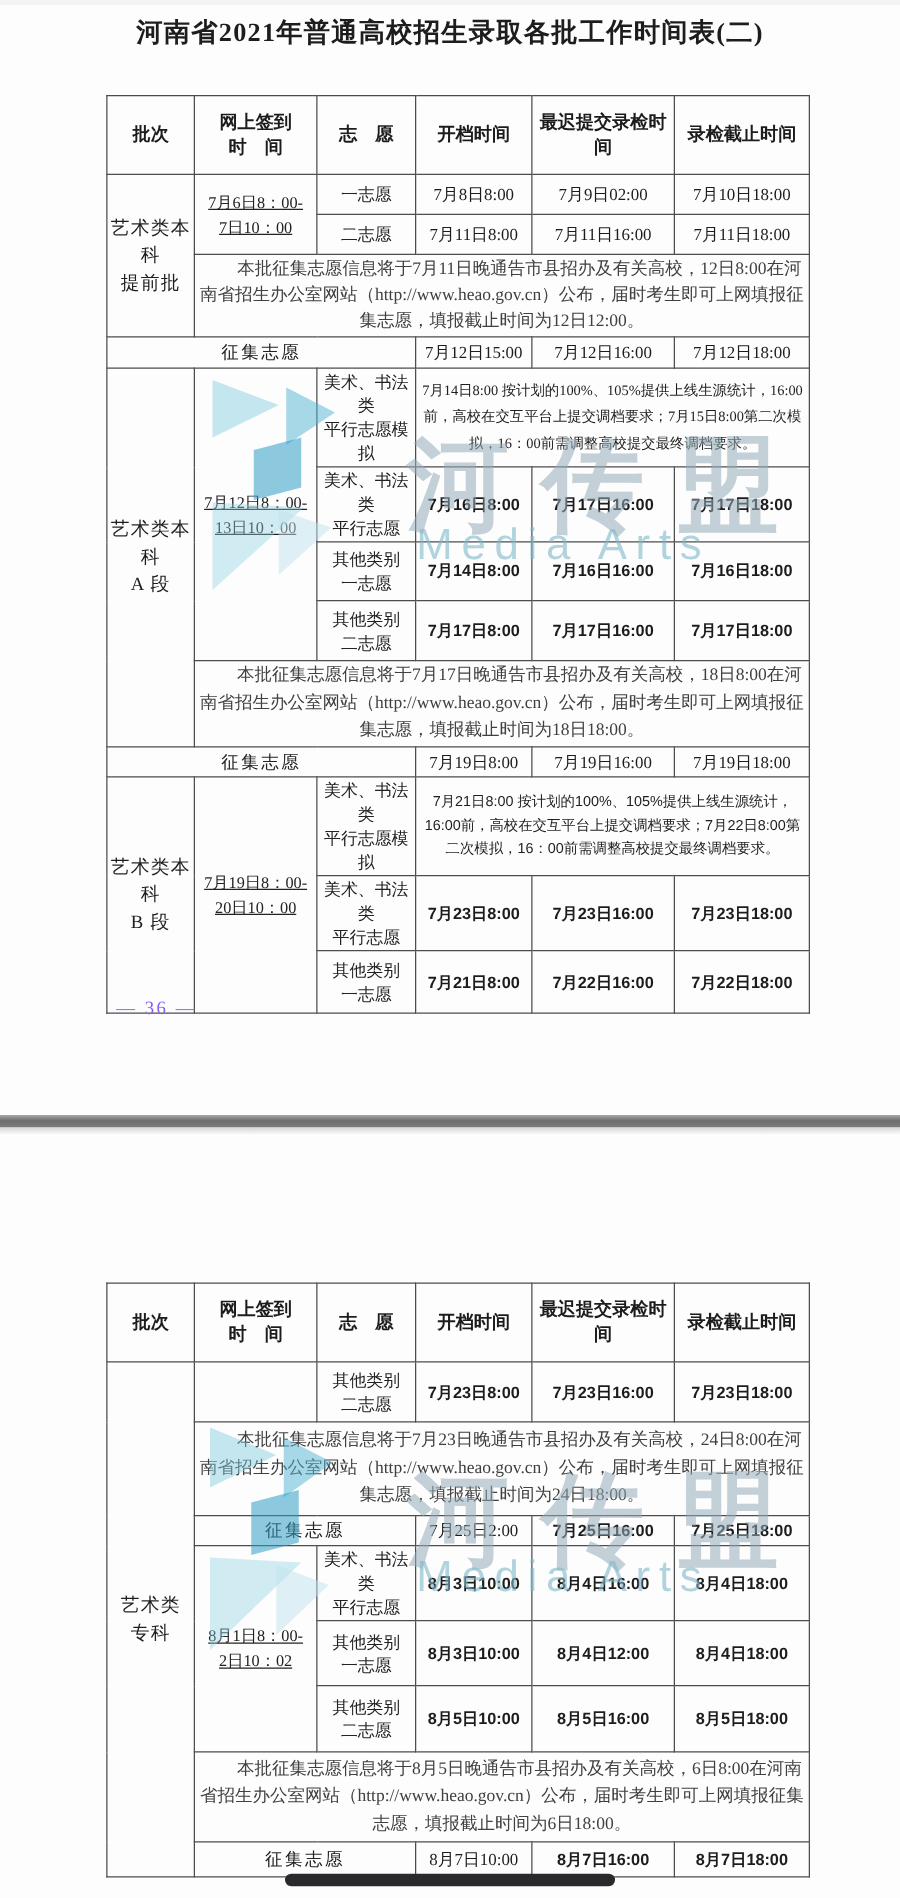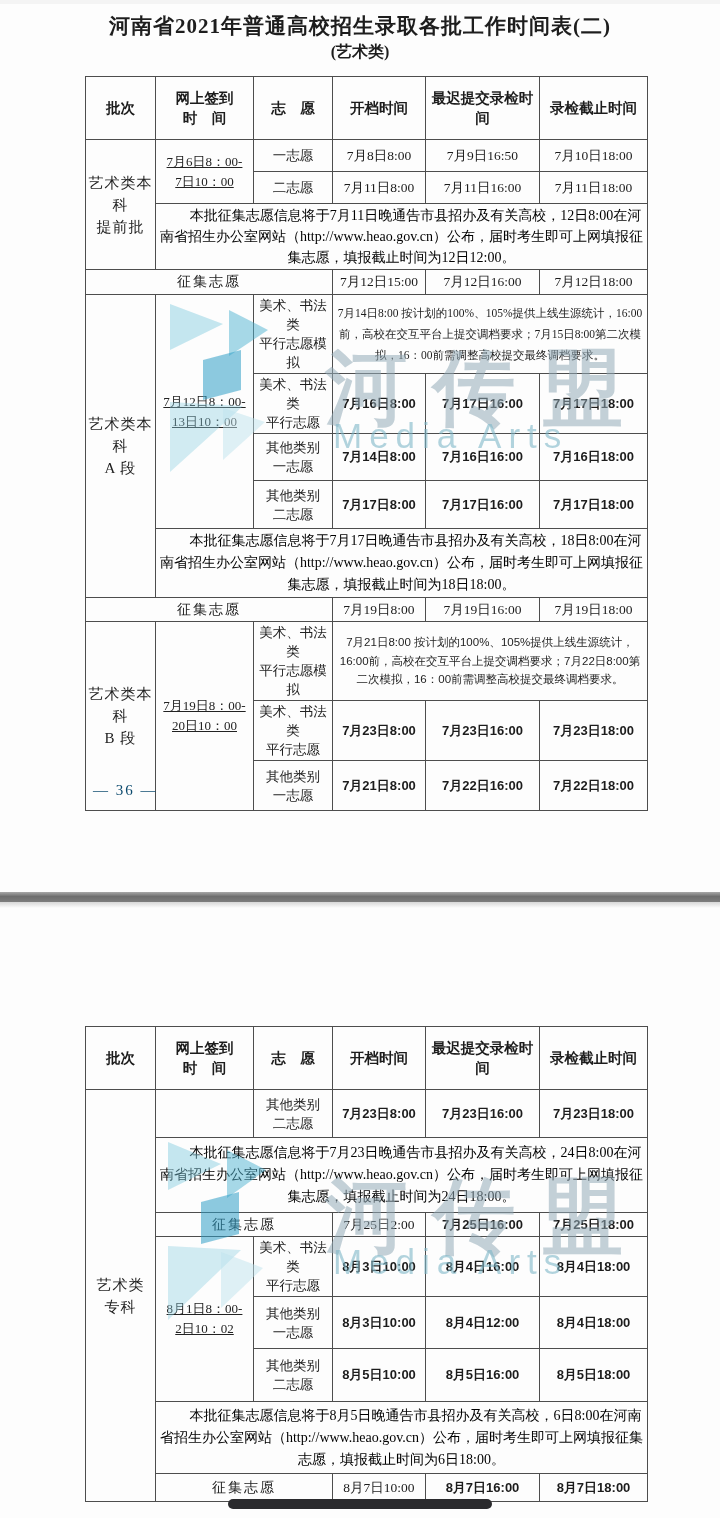--- a/index.html
+++ b/index.html
@@ -17,28 +17,28 @@
   #t1{top:72px;}
   #t2{top:1022px;position:absolute;}
   .tt td,.tt th{border:1.6px solid #4d4d4d;text-align:center;vertical-align:middle;
                 padding:1px 2px;overflow:hidden;}
   .tt th{font-family:"Liberation Sans","DejaVu Sans",sans-serif;font-size:14.5px;font-weight:bold;color:#1c1c1c;line-height:20px;}
   .lbl{font-size:13.5px;line-height:19px;color:#222;}
   .batch{font-size:15px;line-height:22px;letter-spacing:1px;color:#1e1e1e;}
   .signin{font-size:13px;line-height:20px;color:#222;text-decoration:underline;}
   .date{font-family:"Liberation Sans","DejaVu Sans",sans-serif;font-size:13px;font-weight:600;color:#1c1c1c;}
   .date-s{font-size:13.5px;color:#1c1c1c;}
-  .note{text-align:justify;font-size:14px;line-height:22px;padding:2px 10px;text-indent:2em;color:#000000;}
+  .note{text-align:justify;font-size:14px;line-height:22px;padding:2px 10px;text-indent:2em;color:#404040;}
   .mock{text-align:left;font-size:11.5px;line-height:21px;padding:2px 6px;color:#1e1e1e;}
   .mock.sans{font-family:"Liberation Sans","DejaVu Sans",sans-serif;font-size:11.5px;line-height:18.5px;font-weight:500;}
   .collect{font-size:14px;letter-spacing:2px;}
   .l{display:block;}
   .zk-cell{vertical-align:middle;padding-top:110px;}
 
-  .page-number{position:absolute;top:778px;left:93px;font-size:15px;letter-spacing:2px;color:#0c4a6e;}
+  .page-number{position:absolute;top:795px;left:93px;font-size:15px;letter-spacing:2px;color:#8b5cf6;}
 
   .divider{position:absolute;top:888px;left:0;width:720px;height:10px;
            background:linear-gradient(#a8a8a8,#6e6e6e 45%,#7d7d7d);}
   .divider-shadow{position:absolute;top:898px;left:0;width:720px;height:6px;
            background:linear-gradient(#d7d7d7,rgba(255,255,255,0));}
 
   .handle-bar{position:absolute;top:1495px;left:228px;width:264px;height:10px;border-radius:5px;background:#2a2a2d;}
 
   .wm{position:absolute;pointer-events:none;z-index:5;}
   .wm-text{position:absolute;font-weight:bold;font-size:82px;letter-spacing:26px;
@@ -47,21 +47,20 @@
           font-size:35px;letter-spacing:7px;color:rgba(126,184,200,0.6);white-space:nowrap;}
   .wm-logo{position:absolute;}
 </style>
 </head>
 <body>
 
 <div id="screen">
 
   <div class="page" id="page1">
     <div class="doc-title">河南省2021年普通高校招生录取各批工作时间表(二)</div>
-    <div class="doc-subtitle">(艺术类)</div>
   </div>
 
   <table class="tt" id="t1">
     <colgroup>
         <col style="width:70px">
         <col style="width:98px">
         <col style="width:79px">
         <col style="width:93px">
         <col style="width:114px">
         <col style="width:108px">
@@ -82,21 +81,21 @@
       <td rowspan="3" class="batch">
         <span class="l">艺术类本科</span>
         <span class="l">提前批</span>
       </td>
       <td rowspan="2" class="signin">
         <span class="l">7月6日8：00-</span>
         <span class="l">7日10：00</span>
       </td>
       <td class="lbl">一志愿</td>
       <td class="date-s">7月8日8:00</td>
-      <td class="date-s">7月9日16:50</td>
+      <td class="date-s">7月9日02:00</td>
       <td class="date-s">7月10日18:00</td>
     </tr>
     <tr style="height:32px">
       <td class="lbl">二志愿</td>
       <td class="date-s">7月11日8:00</td>
       <td class="date-s">7月11日16:00</td>
       <td class="date-s">7月11日18:00</td>
     </tr>
     <tr style="height:66px">
       <td colspan="5" class="note" style="line-height:21px">本批征集志愿信息将于7月11日晚通告市县招办及有关高校，12日8:00在河南省招生办公室网站（http://www.heao.gov.cn）公布，届时考生即可上网填报征集志愿，填报截止时间为12日12:00。</td>

